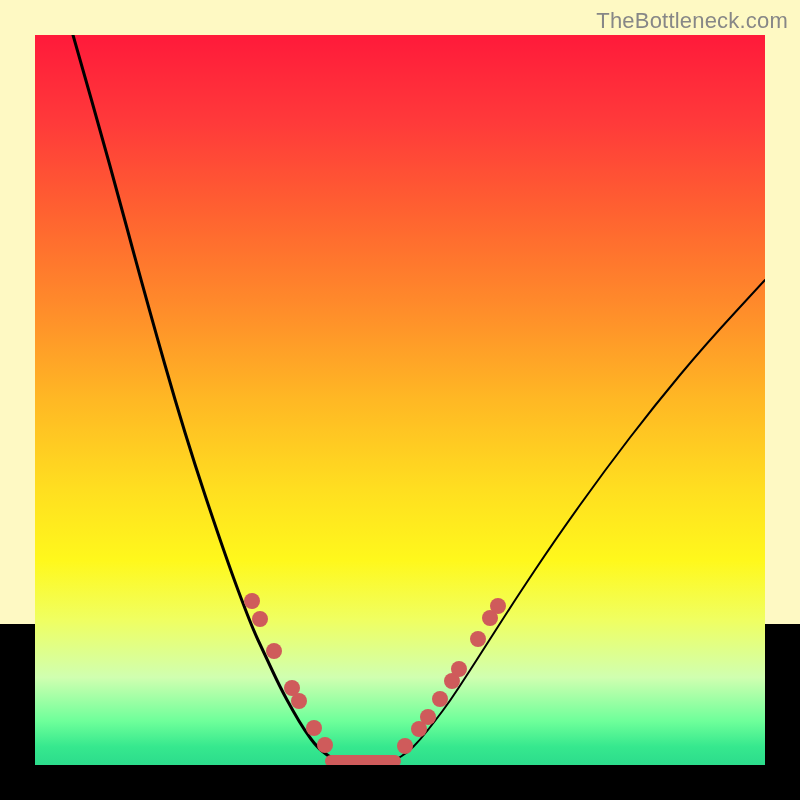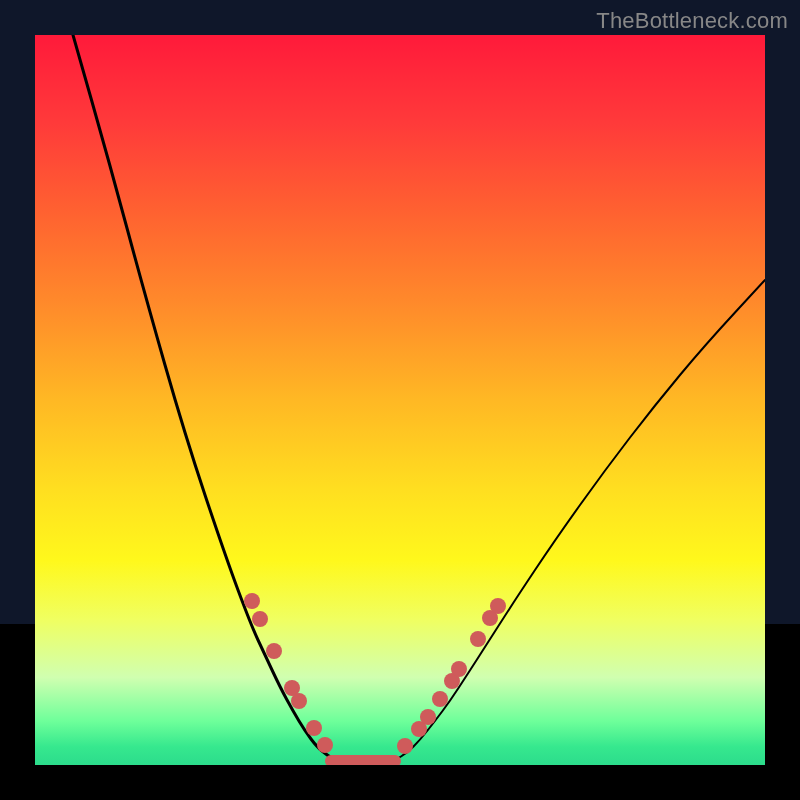--- a/index.html
+++ b/index.html
@@ -7,21 +7,21 @@
     padding: 0;
     width: 800px;
     height: 800px;
     background: #000;
     overflow: hidden;
   }
   .chart-container {
     position: relative;
     width: 800px;
     height: 624px;
-    background: #0f172a;
+    background: #fef9c3;
   }
   .plot-area {
     position: absolute;
     left: 35px;
     top: 35px;
     width: 730px;
     height: 730px;
     background: linear-gradient(to bottom,
       #ff1a3a 0%,
       #ff3a3a 12%,

